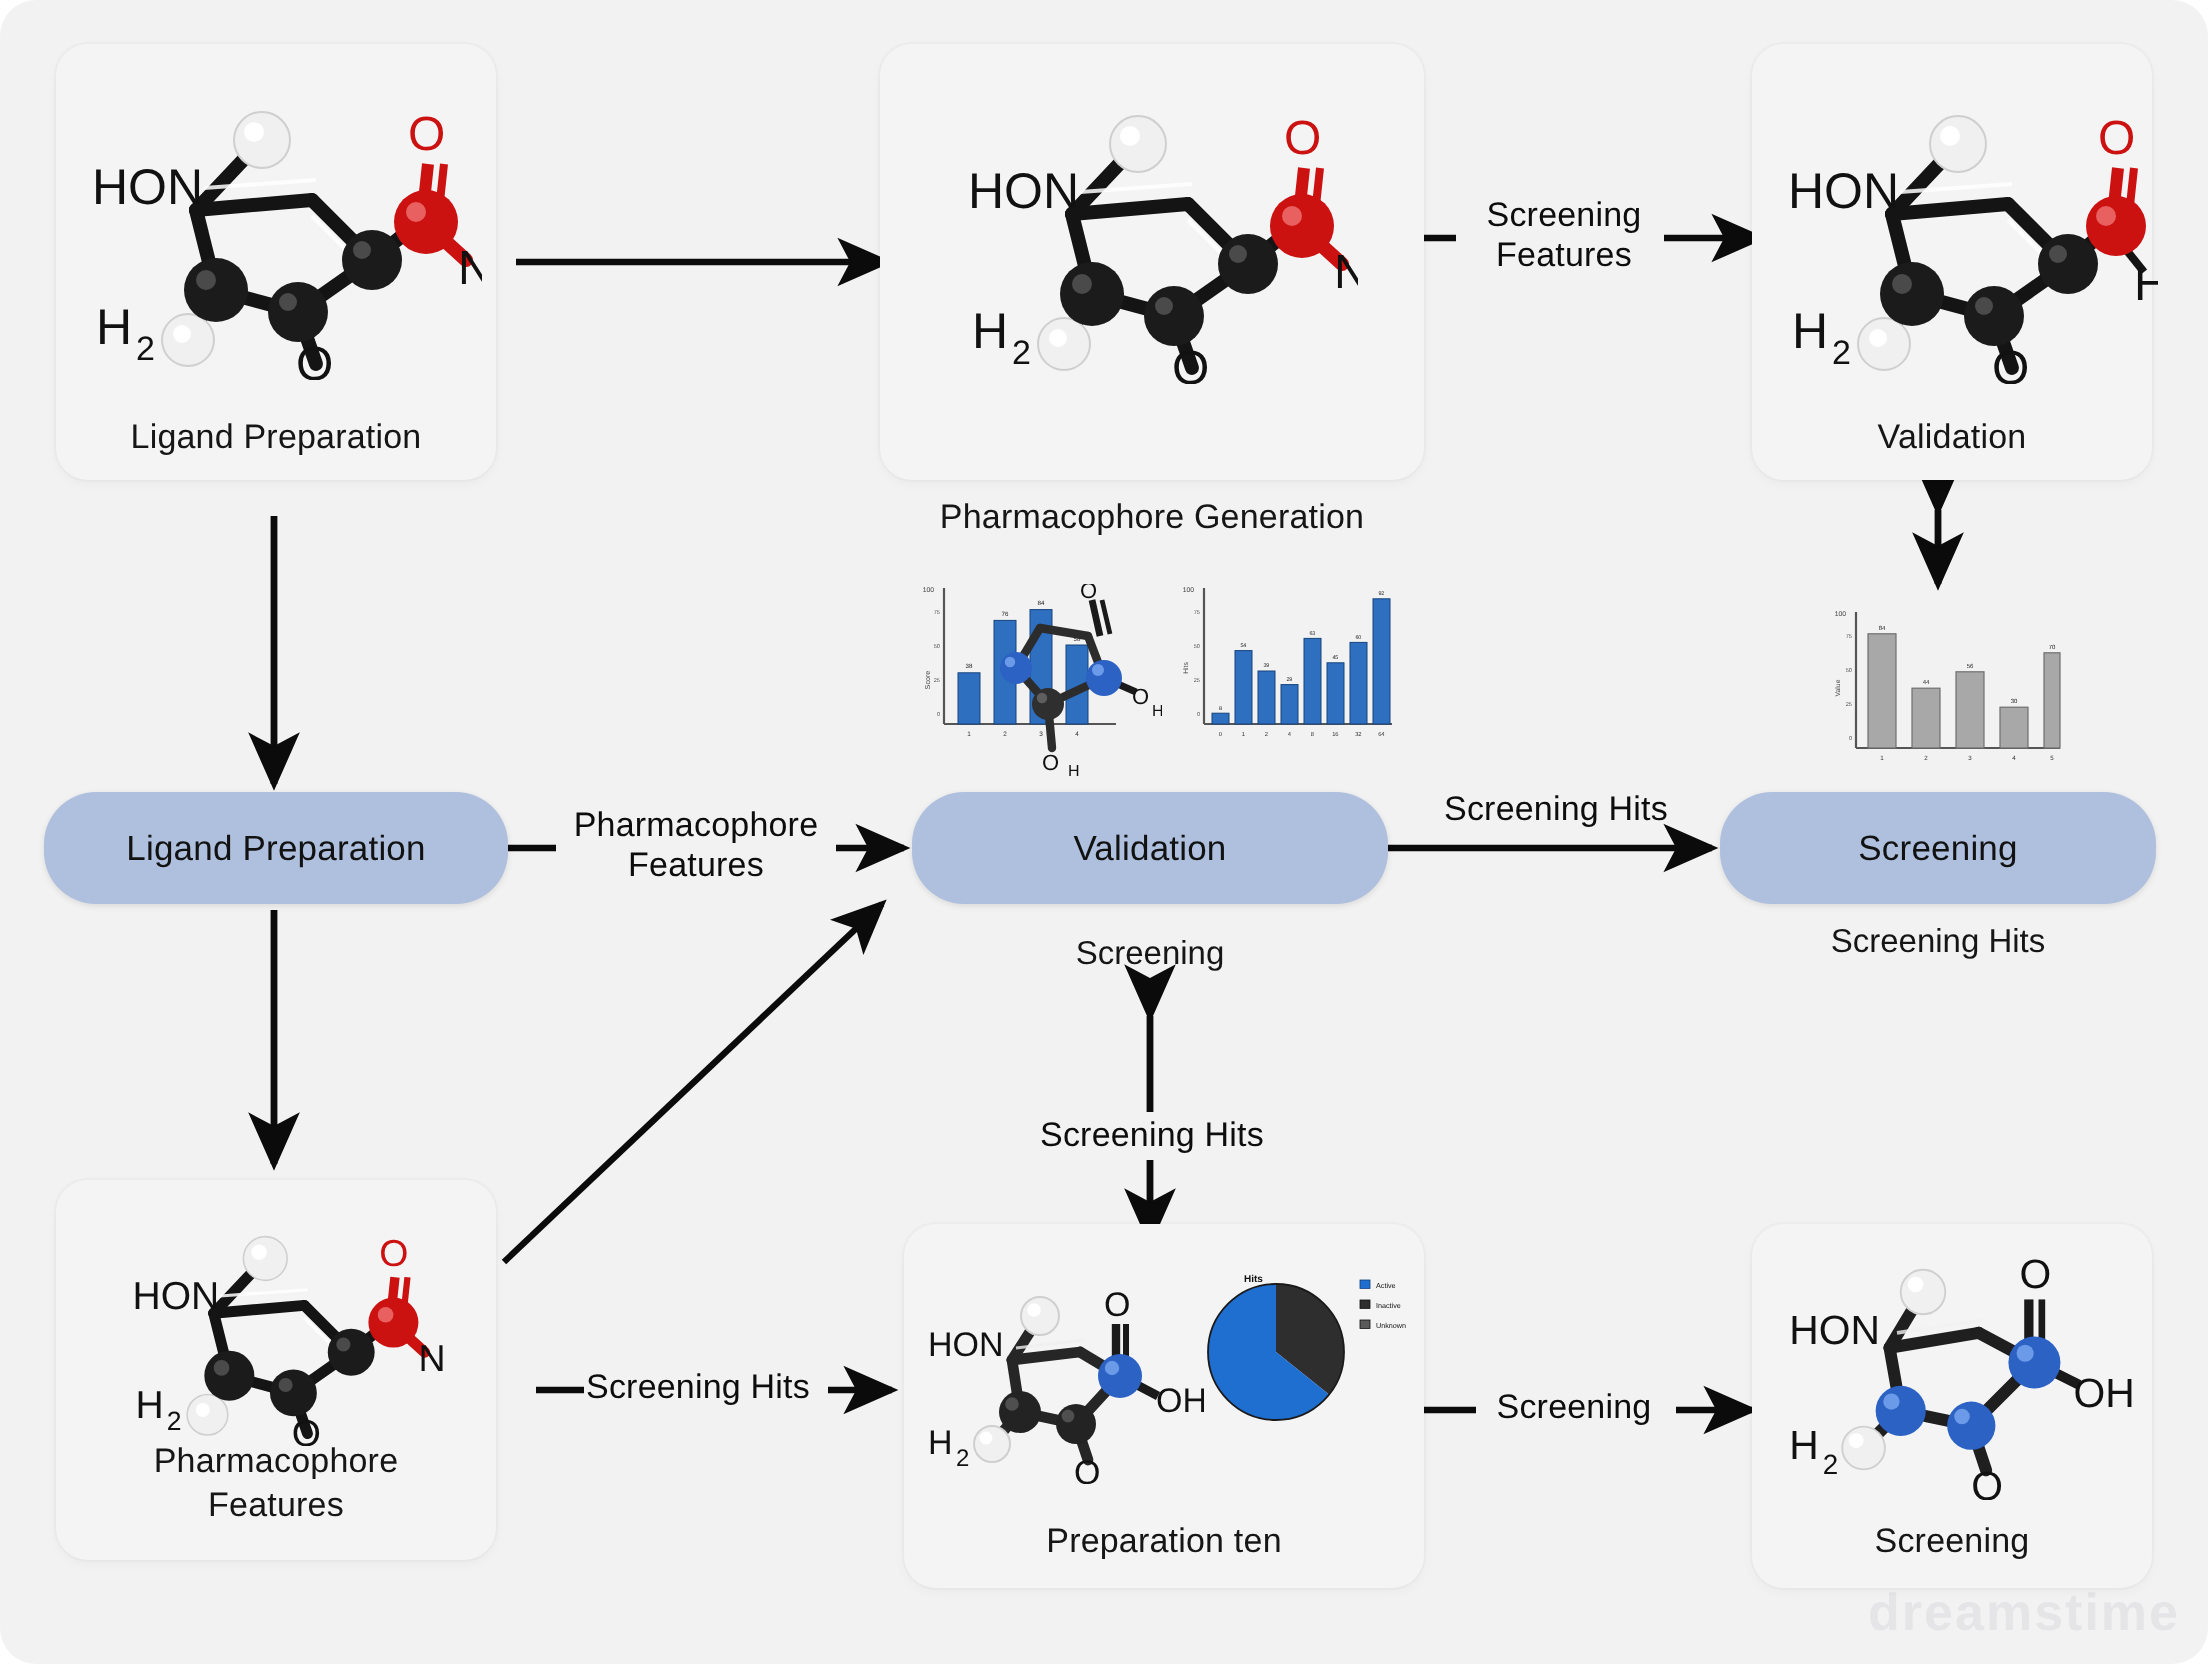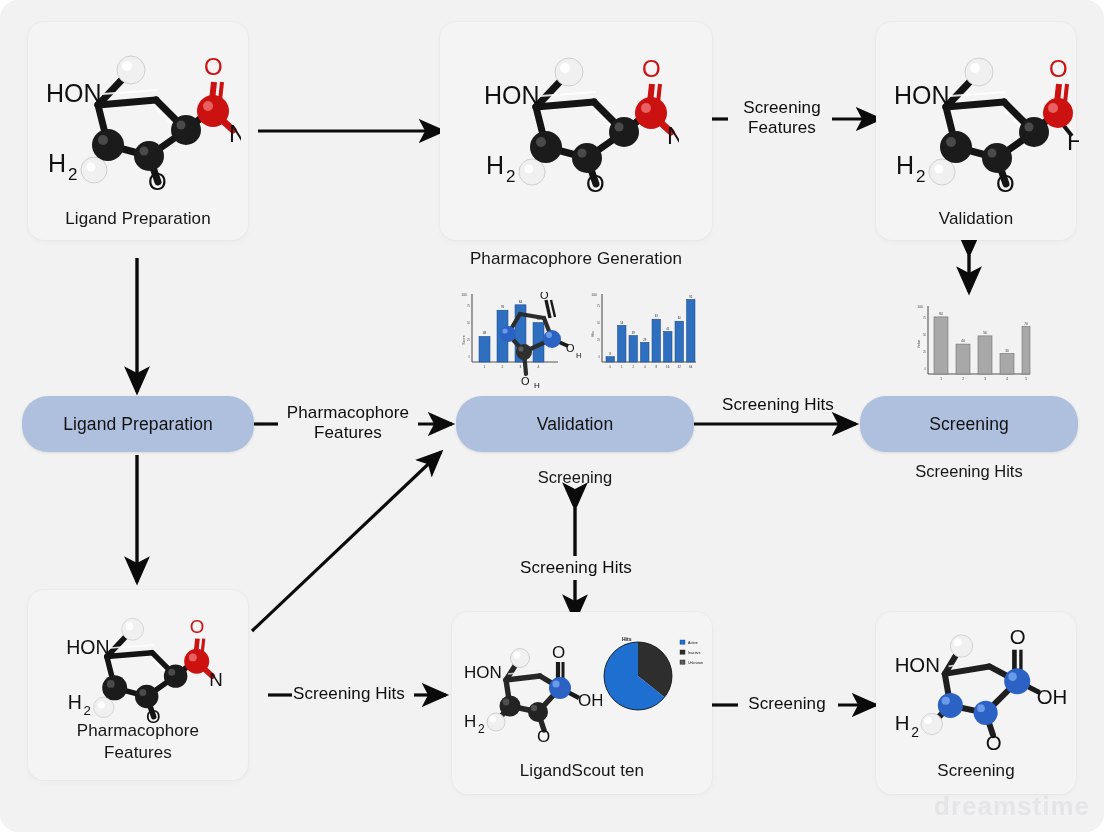--- a/index.html
+++ b/index.html
@@ -505,21 +505,21 @@
     <g>
       <rect x="82" y="12" width="5" height="4.2" fill="#1f6fd0" stroke="#123f78" stroke-width="0.4"></rect>
       <text x="90" y="16" font-size="3.6" fill="#111">Active</text>
       <rect x="82" y="22" width="5" height="4.2" fill="#2e2e2e" stroke="#111" stroke-width="0.4"></rect>
       <text x="90" y="26" font-size="3.6" fill="#111">Inactive</text>
       <rect x="82" y="32" width="5" height="4.2" fill="#5a5a5a" stroke="#111" stroke-width="0.4"></rect>
       <text x="90" y="36" font-size="3.6" fill="#111">Unknown</text>
     </g>
   </svg>
 
-  <div class="card-label" style="left:452px; width:260px; top:760px;">LigandScout ten</div>
+  <div class="card-label" style="left:452px; width:260px; top:760px;">Preparation ten</div>
 
   <div class="edge-label" style="left:732px; top:694px; width:110px;">Screening</div>
 
   <div class="card" style="left:876px; top:612px; width:200px; height:182px;">
   </div>
   <svg class="mol" style="left:886px; top:620px;" width="190" height="130" viewBox="0 0 190 140">
     <g stroke="#1f1f1f" stroke-width="6.5" stroke-linecap="round">
       <line x1="56" y1="58" x2="74" y2="28"></line>
       <line x1="56" y1="58" x2="104" y2="50"></line>
       <line x1="104" y1="50" x2="134" y2="66"></line>

